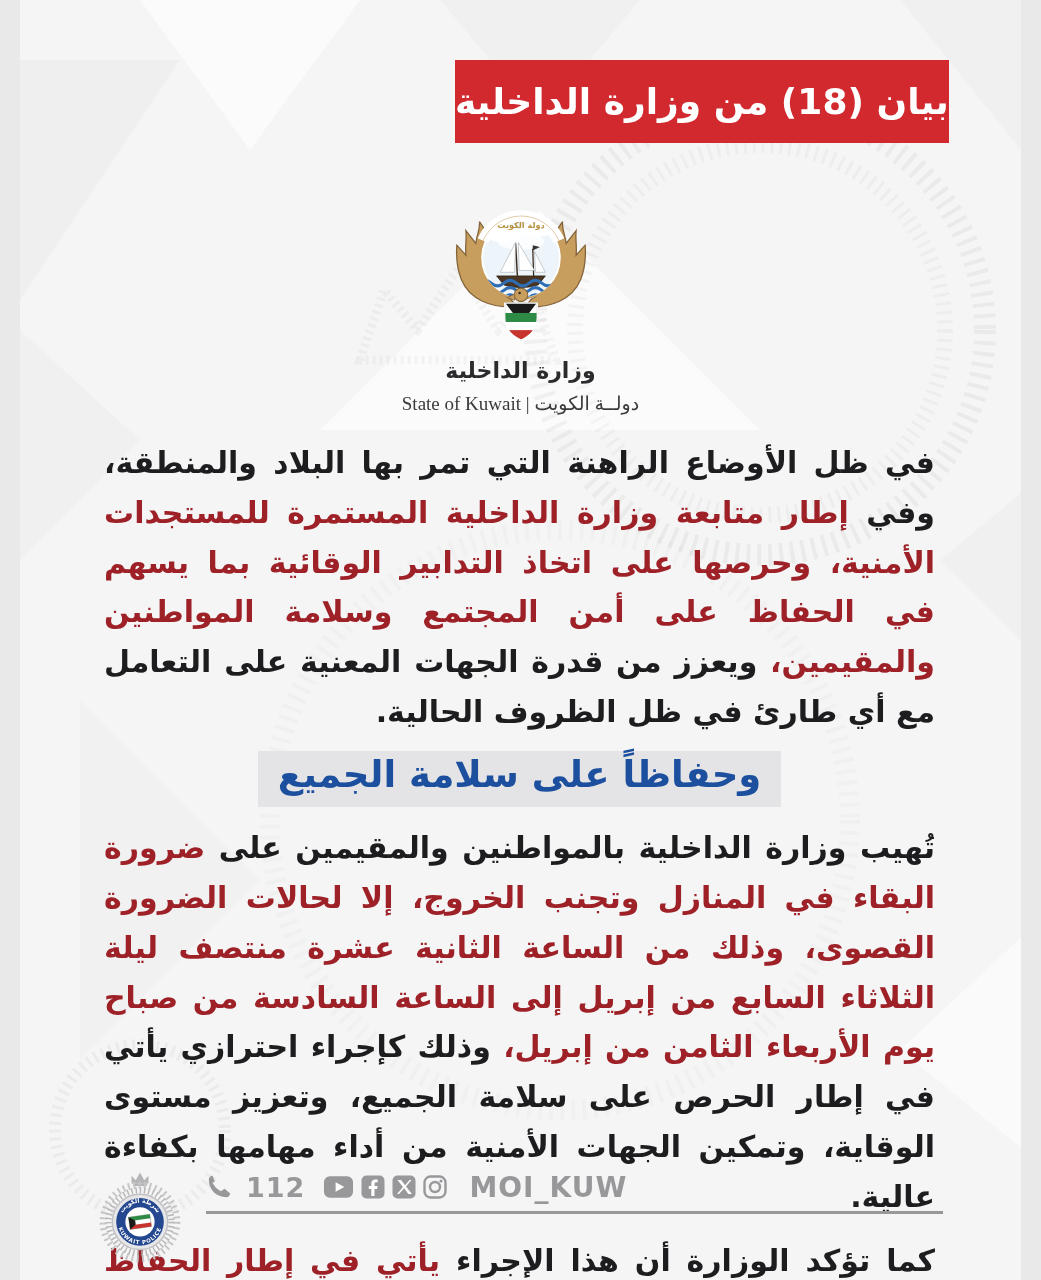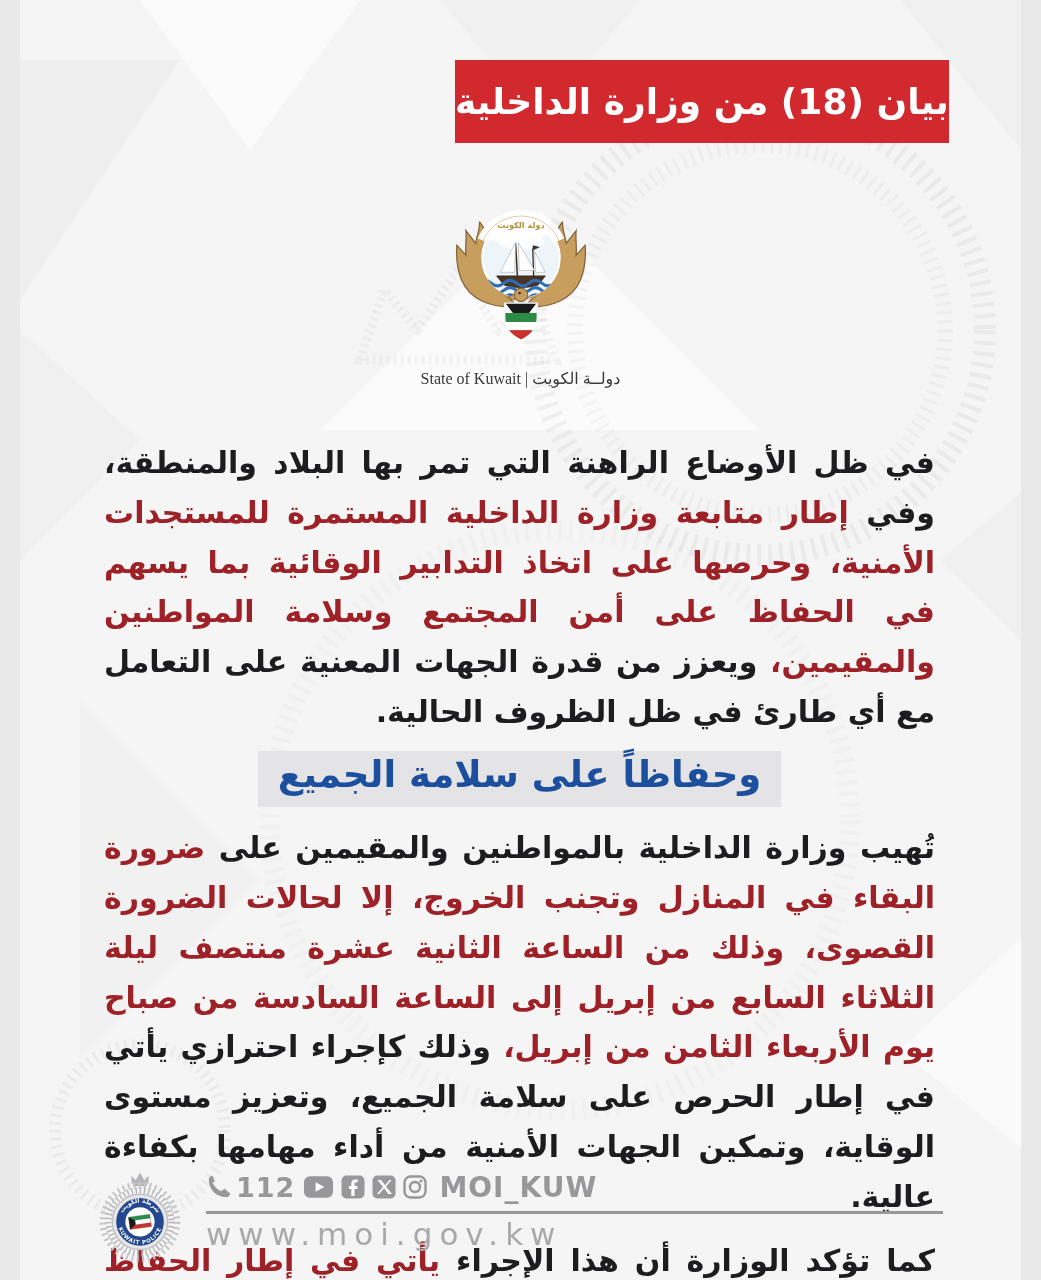--- a/index.html
+++ b/index.html
@@ -12,33 +12,33 @@
   .bg{position:absolute;inset:0;}
   
   .banner-wrap{position:absolute;top:60px;left:435px;right:100px;height:83px;display:flex;gap:12px;}
   .banner-main{flex:1;background:var(--banner-red);display:flex;align-items:center;justify-content:center;}
   .banner-main .t{color:#fff;font-weight:700;font-size:36px;direction:rtl;white-space:nowrap;}
   .banner-bar{width:18px;background:var(--banner-red);}
   
   .logo-block{position:absolute;top:200px;left:0;right:0;text-align:center;color:#2b2b2e;}
   .logo-block .ar-name{font-size:22px;font-weight:700;margin-top:4px;}
   .logo-block .en-name{font-family:"Liberation Serif",serif;font-weight:700;font-size:26px;margin-top:2px;letter-spacing:.5px;}
-  .logo-block .state-line{font-family:"Liberation Serif",serif;font-size:16px;margin-top:15px;color:#3a3a3d;}
+  .logo-block .state-line{font-family:"Liberation Serif",serif;font-size:19px;margin-top:9px;color:#3a3a3d;}
   
   .content{position:absolute;top:438px;left:84px;right:86px;direction:rtl;}
   .content p{margin:0 0 14px 0;font-size:30px;font-weight:700;line-height:1.66;color:var(--ink);text-align:justify;}
   .seg-red{color:var(--body-red);}
   .seg-black{color:var(--ink);}
   .heading-line{text-align:center;margin:8px 0 16px 0;}
   .heading-line .hl{display:inline-block;background:var(--heading-highlight);color:var(--heading-blue);
     font-size:37px;font-weight:700;padding:2px 20px 10px 20px;line-height:1.2;}
   
   .footer{position:absolute;top:1166px;left:70px;right:78px;display:flex;gap:16px;align-items:flex-start;}
   .footer-info{flex:1;min-width:0;}
-  .footer-row{display:flex;align-items:center;gap:4px;height:42px;color:var(--footer-gray);}
+  .footer-row{display:flex;align-items:center;gap:14px;height:42px;color:var(--footer-gray);}
   .phone-number{font-size:27px;font-weight:700;letter-spacing:1px;}
   .social{display:flex;align-items:center;gap:7px;margin-right:8px;margin-left:4px;}
   .handle{font-size:28px;font-weight:700;letter-spacing:1px;}
   .divider{height:3px;background:var(--footer-gray);margin:3px 0 2px 0;}
   .website{font-size:31px;color:#a9a9ab;letter-spacing:7px;}
 </style>
 </head>
 <body>
 
 <div class="page">
@@ -111,20 +111,21 @@
         <path d="M-18,0 h36 v16 q0,17 -18,25 q-18,-8 -18,-25 Z" fill="#fff" stroke="#8c8c8c" stroke-width="1"></path>
         <g clip-path="url(#shield)">
           <polygon points="-18,-1 18,-1 9,11 -9,11" fill="#1a1a1a"></polygon>
           <rect x="-18" y="11" width="36" height="10" fill="#2e8b46"></rect>
           <rect x="-18" y="21" width="36" height="9" fill="#fff"></rect>
           <rect x="-18" y="30" width="36" height="13" fill="#c7342e"></rect>
         </g>
         <path d="M-18,0 h36 v16 q0,17 -18,25 q-18,-8 -18,-25 Z" fill="none" stroke="#fff" stroke-width="1.4"></path>
       </g>
     </svg>
+    <div class="ar-name">وزارة الداخلية</div>
     <div class="state-line">
       <span>State of Kuwait</span>
       <span>|</span>
       <span>دولــة الكويت</span>
     </div>
   </div>
 
   <div class="content">
     <p><span class="seg-black">في ظل الأوضاع الراهنة التي تمر بها البلاد والمنطقة، وفي </span><span class="seg-red">إطار متابعة وزارة الداخلية المستمرة للمستجدات الأمنية، وحرصها على اتخاذ التدابير الوقائية بما يسهم في الحفاظ على أمن المجتمع وسلامة المواطنين والمقيمين،</span><span class="seg-black"> ويعزز من قدرة الجهات المعنية على التعامل مع أي طارئ في ظل الظروف الحالية.</span></p>
     <div class="heading-line">
@@ -181,17 +182,16 @@
           </svg>
           <svg width="24" height="24" viewBox="0 0 24 24" xmlns="http://www.w3.org/2000/svg">
             <rect x="1.5" y="1.5" width="21" height="21" rx="6" fill="none" stroke="#98989a" stroke-width="2.4"></rect>
             <circle cx="12" cy="12" r="5" fill="none" stroke="#98989a" stroke-width="2.4"></circle>
             <circle cx="18" cy="6" r="1.6" fill="#98989a"></circle>
           </svg>
         </span>
         <span class="handle">MOI_KUW</span>
       </div>
       <div class="divider"></div>
-      <div class="website">www.moi.gov.kw</div>
     </div>
   </div>
 
 </div>
 
 </body></html>

